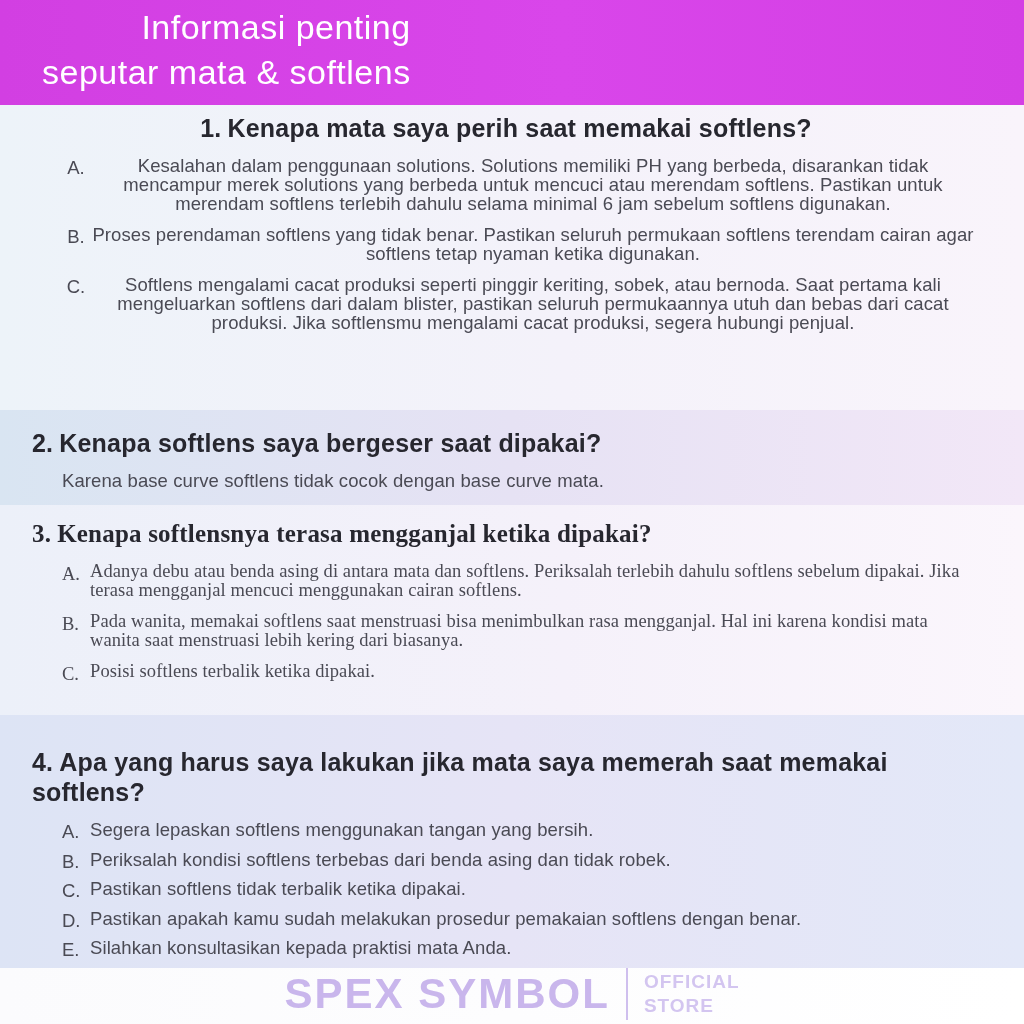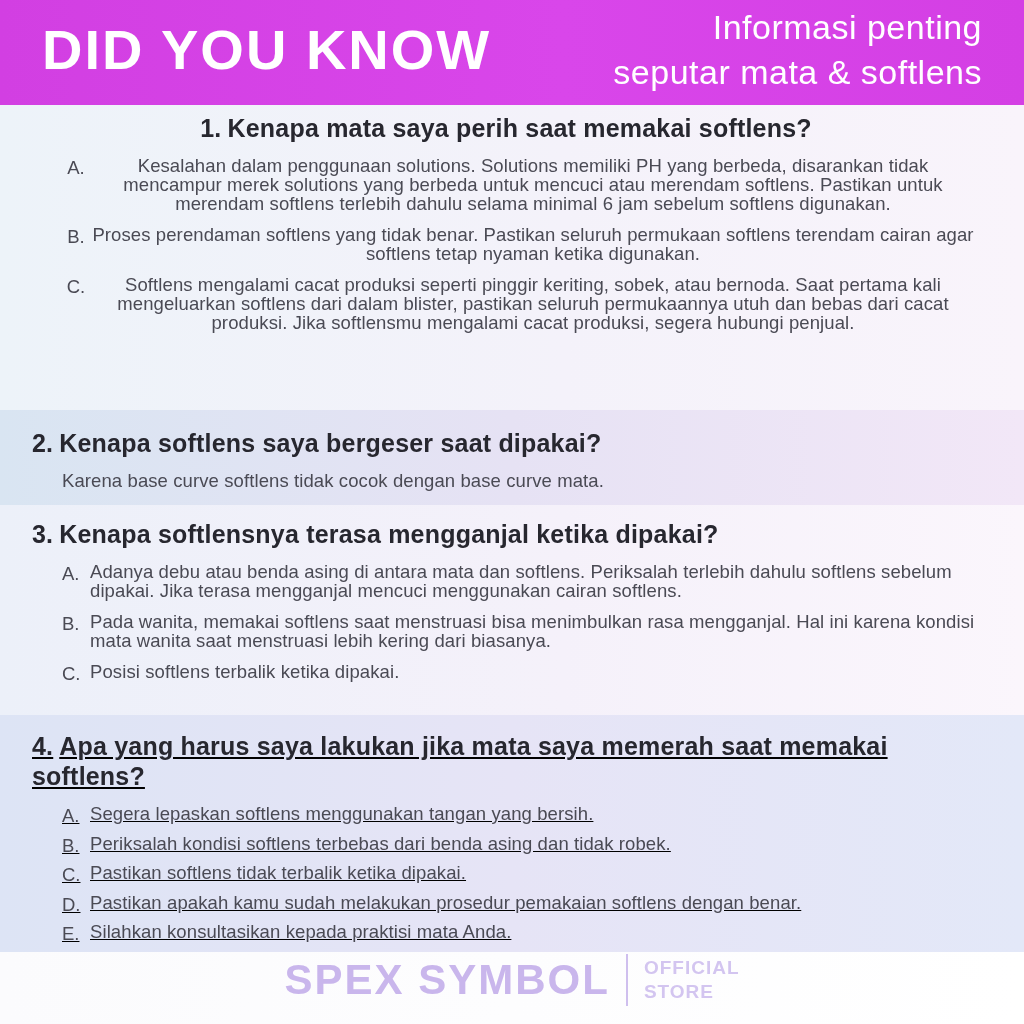--- a/index.html
+++ b/index.html
@@ -27,23 +27,23 @@
     font-weight: 400; line-height: 1.3; letter-spacing: 0.5px;
   }
 
   
   .qa { padding: 0 44px 0 32px; }
   .sec1 { flex: 0 0 305px; padding-top: 8px;
     background: linear-gradient(90deg, #edf3f9 0%, #f4f2fa 55%, #f9f4fb 100%); text-align: center; }
   .sec2 { flex: 0 0 95px;  padding-top: 18px;
     background: linear-gradient(90deg, #d9e5f2 0%, #e6e2f4 50%, #f2e7f7 100%); }
   .sec3 { flex: 0 0 210px; padding-top: 14px;
-    background: linear-gradient(90deg, #ecf0f9 0%, #f5f1fa 55%, #fbf6fc 100%); }
-  .sec4 { flex: 0 0 230px; padding-top: 16px;
-    background: linear-gradient(90deg, #dde4f5 0%, #e6e4f6 50%, #e3e8f8 100%); text-decoration: underline; }
+    background: linear-gradient(90deg, #ecf0f9 0%, #f5f1fa 55%, #fbf6fc 100%); font-family: Liberation Serif, serif; }
+  .sec4 { flex: 0 0 230px; padding-top: 32px;
+    background: linear-gradient(90deg, #dde4f5 0%, #e6e4f6 50%, #e3e8f8 100%); }
 
   .q {
     font-size: 25px; font-weight: 700; color: #27272f;
     letter-spacing: 0.2px; margin-bottom: 13px; line-height: 1.2;
   }
   .qnum { margin-right: 6px; }
   .answers { padding-left: 30px; padding-right: 4px; }
   .answer { display: flex; margin-bottom: 12px; }
   .answer:last-child { margin-bottom: 0; }
   .alabel {
@@ -73,21 +73,20 @@
     color: #d3c5f0; font-size: 19px; font-weight: 700;
     letter-spacing: 1px; line-height: 1.25;
   }
 </style>
 </head>
 <body>
 
 <div class="poster">
 
   <div class="header">
-    <div class="header-title">DID YOU KNOW</div>
     <div class="header-subtitle">
       <div>Informasi penting</div>
       <div>seputar mata &amp; softlens</div>
     </div>
   </div>
 
   <div class="qa sec1">
     <h2 class="q"><span class="qnum">1.</span><span>Kenapa mata saya perih saat memakai softlens?</span></h2>
     <div class="answers">
       <div class="answer">

